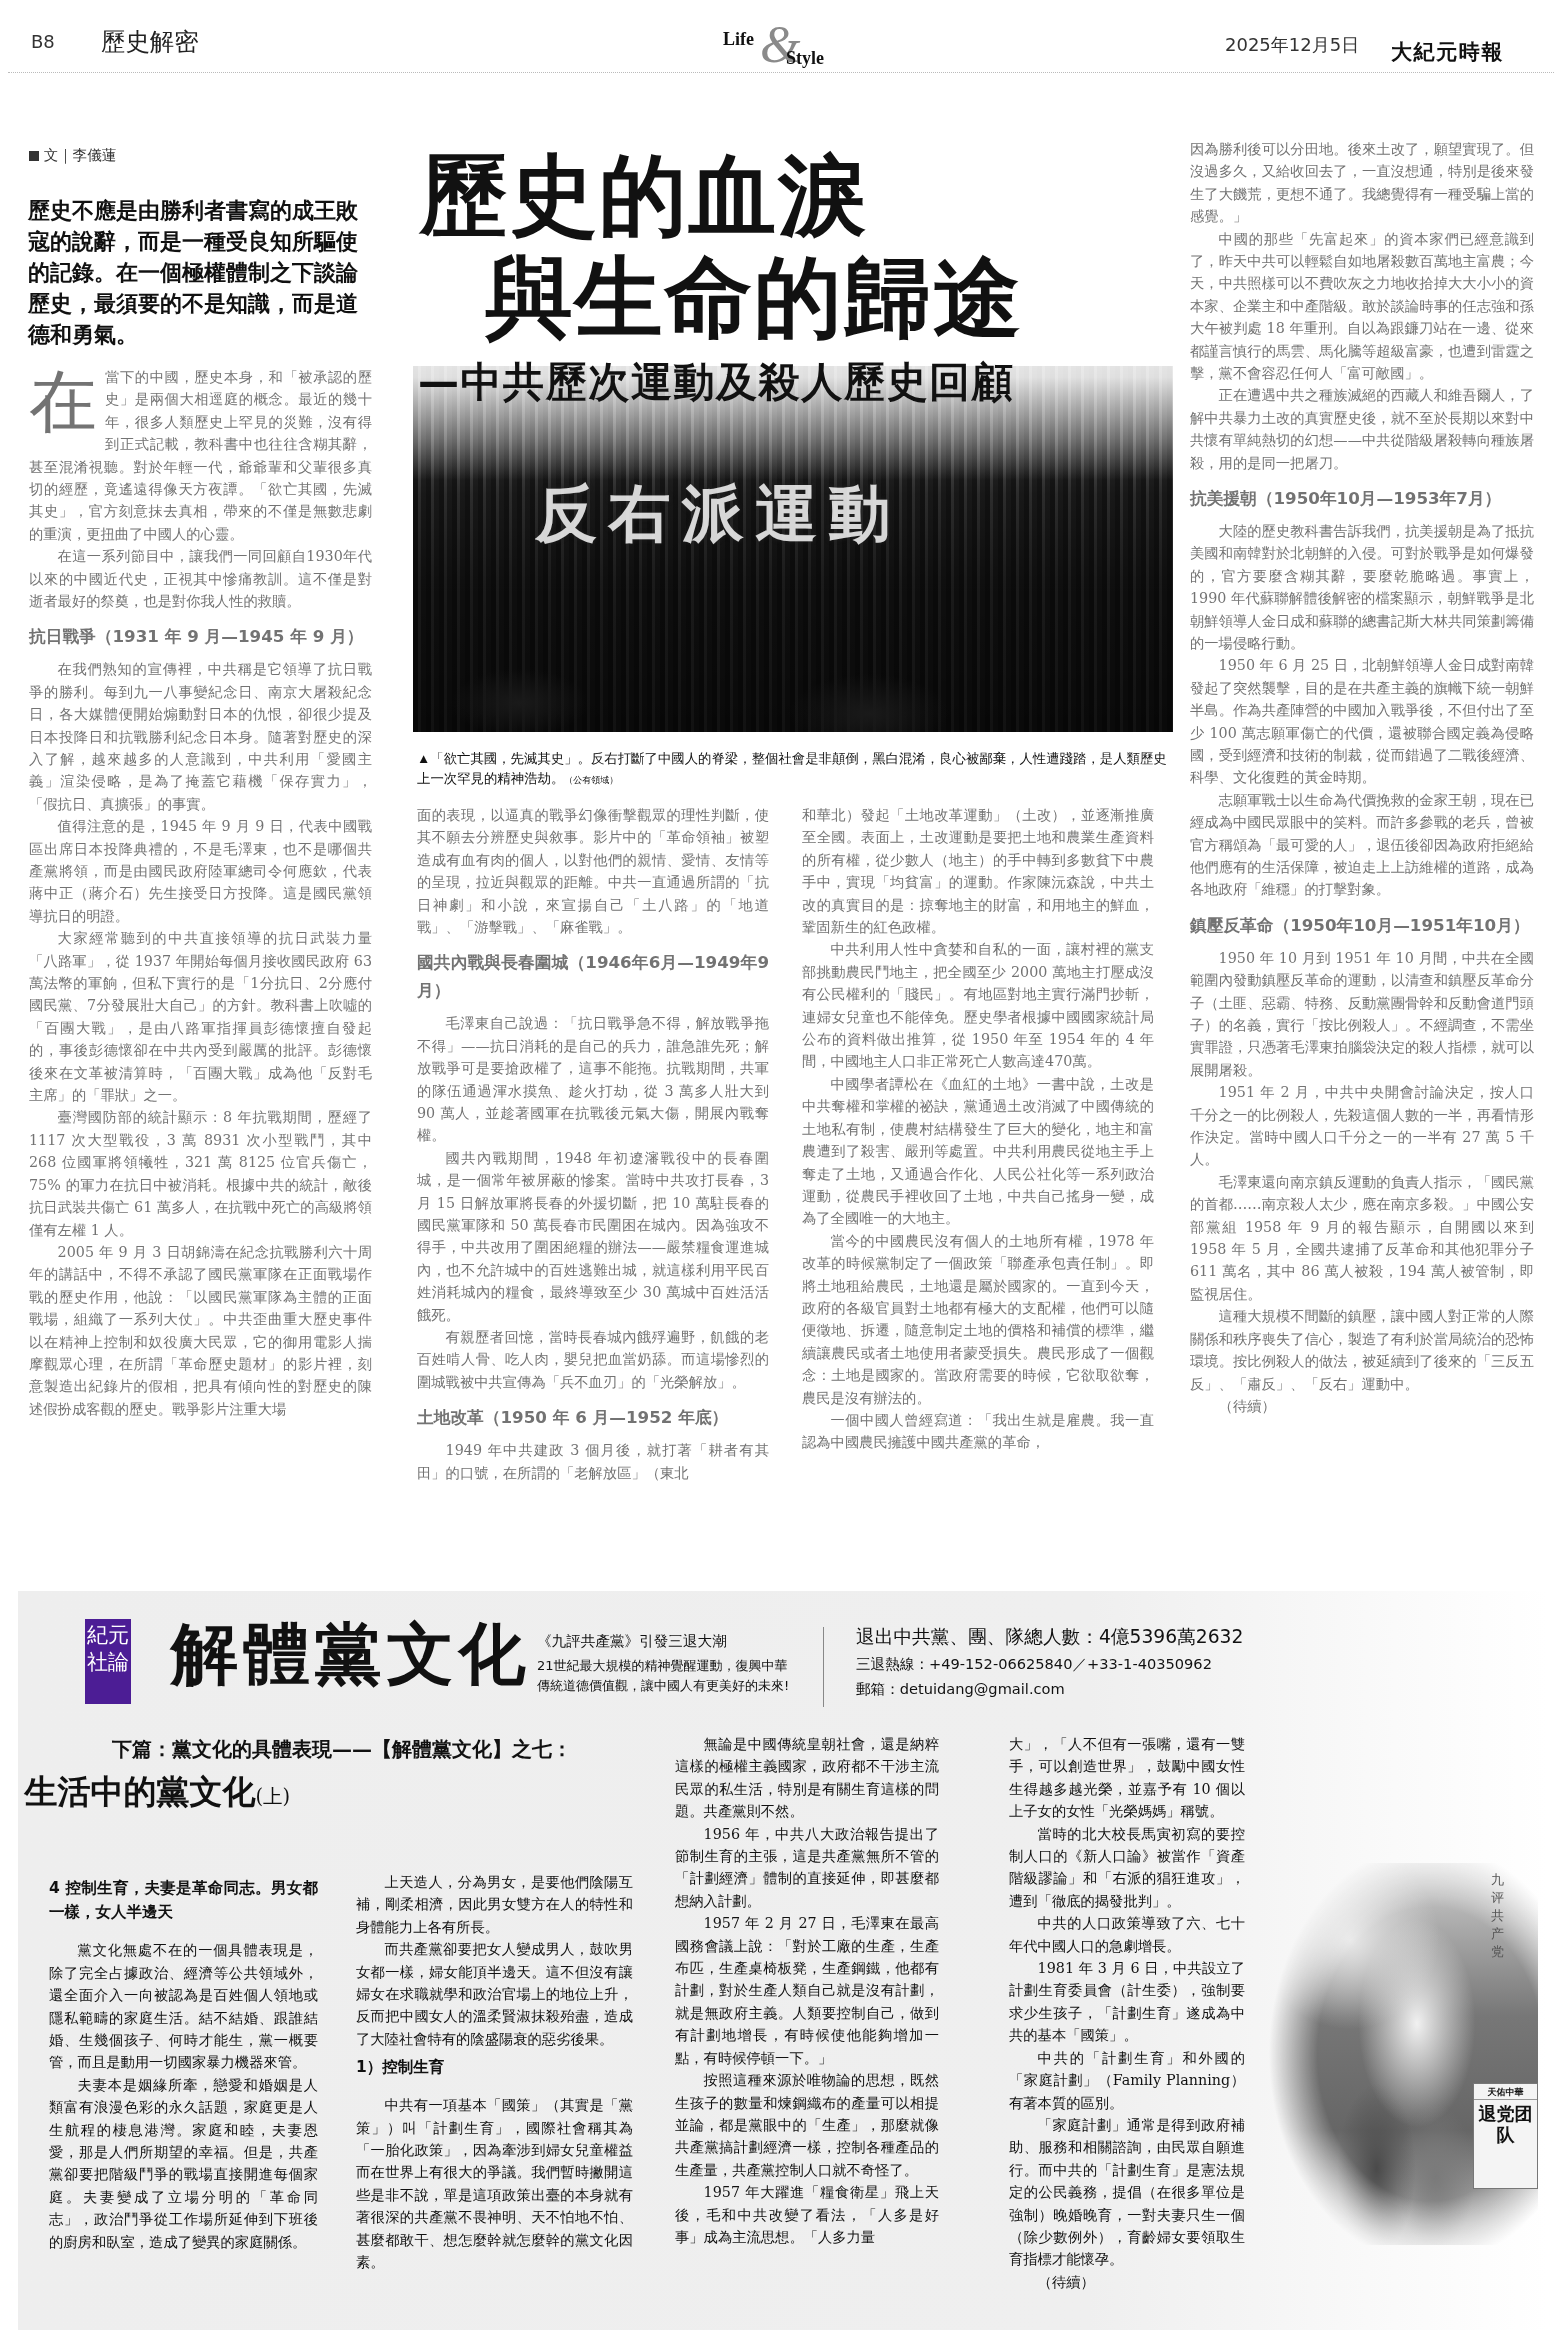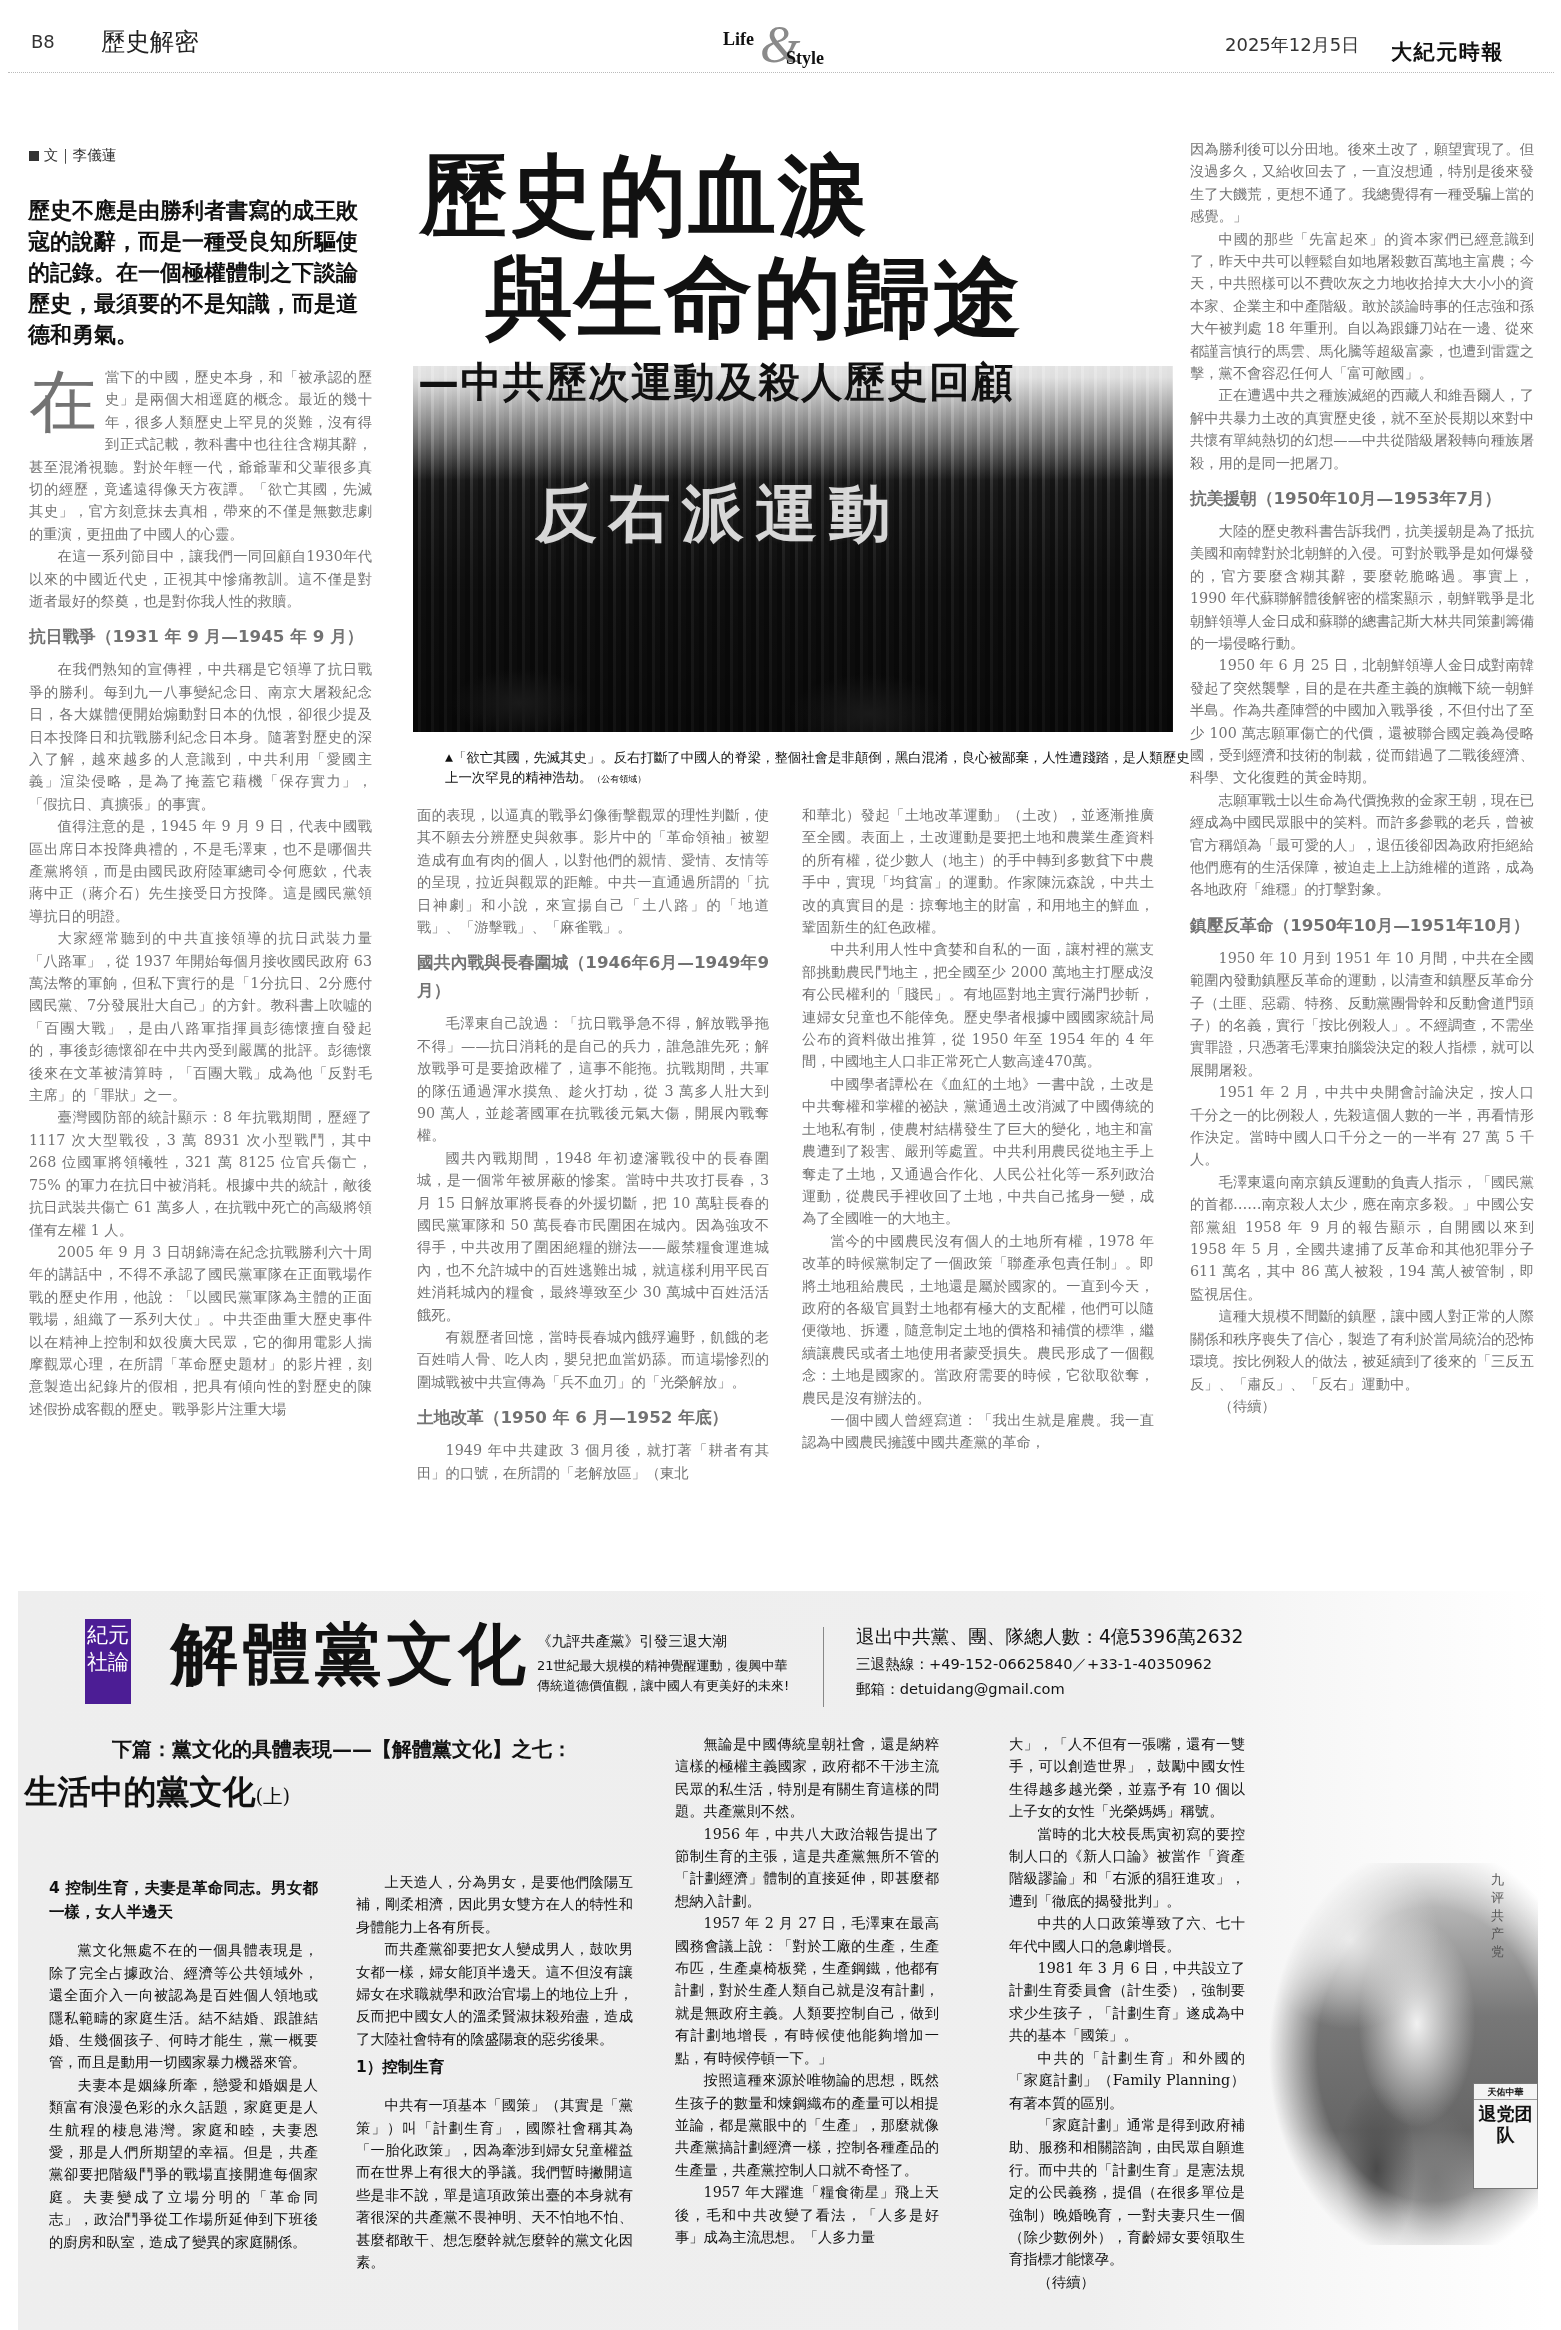--- a/index.html
+++ b/index.html
@@ -43,21 +43,21 @@
       radial-gradient(ellipse 114px 57px at 60% 95%, #1a1a1a 0%, transparent 70%),
       repeating-linear-gradient(90deg, #2a2a2a 0 4.9px, #6a6a6a 4.9px 8.1px, #3a3a3a 8.1px 13px),
       linear-gradient(180deg, #d9d9d9 0%, #bdbdbd 20%, #6a6a6a 35%, #404040 60%, #2b2b2b 100%);
     background-blend-mode: normal, normal, multiply, normal; }
   .hero-fade { position: absolute; left: 0; top: 0; width: 760px; height: 342px;
     background: linear-gradient(180deg, #ffffff 0%, #ffffff 45%, rgba(255,255,255,0.85) 70%, rgba(255,255,255,0) 100%); }
   .banner { position: absolute; left: 122px; top: 334px; width: 602px; height: 73px; color: #f2f2f2; font-size: 62px; font-weight: bold; letter-spacing: 11.4px; font-family: "DejaVu Serif", serif; opacity: 0.88; text-shadow: 0 0 4.9px #222; white-space: nowrap; overflow: hidden; }
   .title1 { position: absolute; left: 6.5px; top: 8.1px; font-size: 88px; line-height: 98px; font-weight: bold; font-family: "DejaVu Serif", serif; letter-spacing: 1.6px; }
   .title2 { position: absolute; left: 72px; top: 110px; font-size: 88px; line-height: 98px; font-weight: bold; font-family: "DejaVu Serif", serif; letter-spacing: 1.6px; }
   .subtitle { position: absolute; left: 4.9px; top: 220px; font-size: 41px; line-height: 49px; font-weight: bold; font-family: "DejaVu Sans", sans-serif; letter-spacing: 1.6px; white-space: nowrap; }
-  .caption { position: absolute; left: 417px; top: 749px; width: 757px; font-size: 13.4px; line-height: 20.3px; font-family: Liberation Mono, monospace; margin-left: 28px; }
+  .caption { position: absolute; left: 417px; top: 749px; width: 757px; font-size: 13.4px; line-height: 20.3px; font-family: Liberation Sans, sans-serif; }
   .caption small { font-size: 9px; }
 
   
   .supp { position: absolute; left: 18px; top: 1591px; width: 1530px; height: 739px;
     background: linear-gradient(90deg, #eeeeee 0%, #efefef 70%, #fafafa 90%, #ffffff 100%); }
   .supp-badge { position: absolute; left: 85px; top: 1619px; width: 46px; height: 85px; background: #4c1d95; color: #fff; font-size: 21px; line-height: 27px; text-align: center; padding-top: 3.3px; font-family: "DejaVu Sans", sans-serif; }
   .supp-title { position: absolute; left: 171px; top: 1609px; font-size: 67px; line-height: 90px; font-weight: bold; font-family: "DejaVu Serif", serif; letter-spacing: 4.9px; }
   .supp-tag { position: absolute; left: 537px; top: 1631px; width: 260px; font-size: 13px; line-height: 20.3px; font-family: "DejaVu Sans", sans-serif; }
   .supp-tag .t1 { font-size: 14.6px; margin-bottom: 4.9px; display: block; }
   .supp-sep { position: absolute; left: 823px; top: 1627px; height: 80px; border-left: 0.8px solid #888; }

